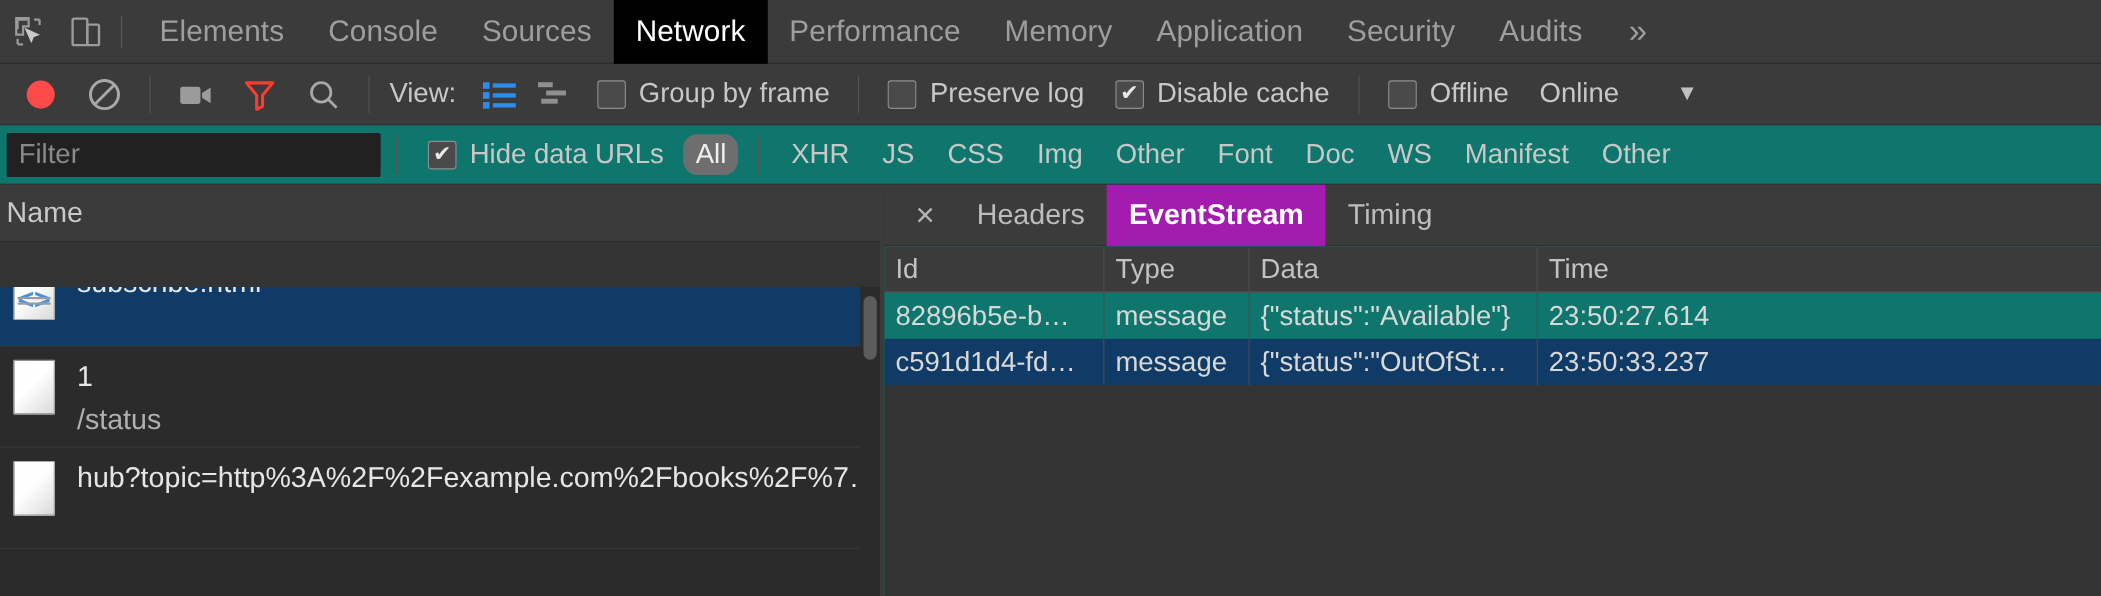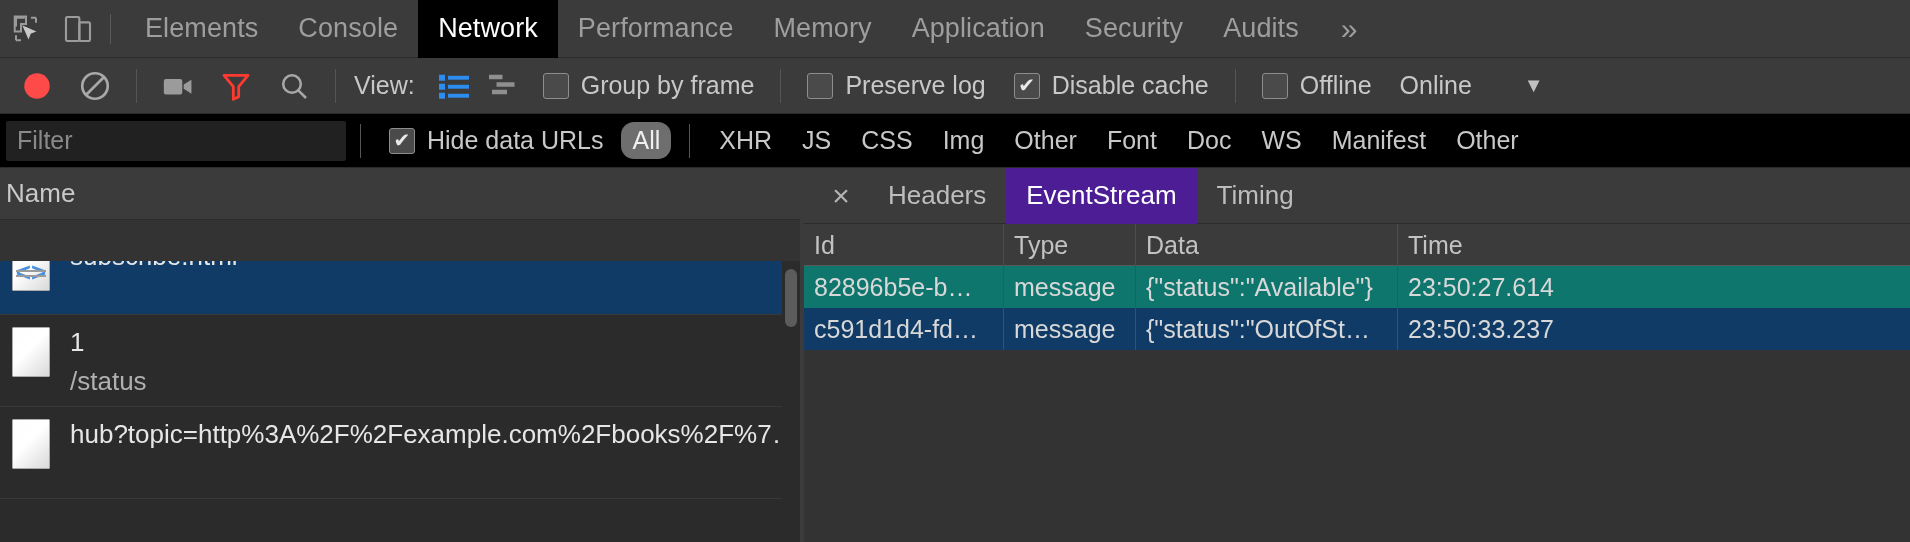--- a/index.html
+++ b/index.html
@@ -46,21 +46,21 @@
   .chk.on::after {
     content: "✔"; position: absolute; left: 50%; top: 50%;
     transform: translate(-50%,-54%); color: #e8e8e8; font-size: 20px; line-height: 1;
   }
   .chk-txt { color: #c8c8c8; font-size: 25px; margin-left: 12px; white-space: nowrap; }
   .online-txt { color: #c8c8c8; font-size: 25px; margin-left: 14px; }
   .caret { color: #c0c0c0; font-size: 20px; margin-left: 52px; }
 
   
   .filterbar {
-    height: 54px; flex: 0 0 54px; background: #000000; display: flex; align-items: center;
+    height: 54px; flex: 0 0 54px; background: #0f766e; display: flex; align-items: center;
     border-bottom: 1px solid #2b2b2b;
   }
   .filter-input {
     width: 340px; height: 40px; margin-left: 6px; background: #212121;
     border: 1px solid #212121; border-radius: 2px; color: #8c8c8c;
     font-size: 25px; font-family: "Liberation Sans", sans-serif; padding: 0 10px;
     outline: none;
   }
   .filter-input::placeholder { color: #8a8a8a; }
   .fb-sep { width: 1px; height: 34px; background: #555; margin: 0 14px; }
@@ -112,21 +112,21 @@
   .v-split { width: 4px; flex: 0 0 4px; background: #3b3b3b; }
 
   
   .right-pane { flex: 1 1 auto; display: flex; flex-direction: column; background: #333333; min-width: 0; }
   .rp-tabs {
     height: 56px; flex: 0 0 56px; background: #3b3b3b; display: flex; align-items: center;
     border-bottom: 1px solid #2b2b2b; padding-left: 10px;
   }
   .close-x { width: 54px; height: 56px; display: flex; align-items: center; justify-content: center; color: #b4b4b4; font-size: 30px; }
   .rtab { height: 56px; padding: 0 20px; display: flex; align-items: center; color: #bdbdbd; font-size: 26px; white-space: nowrap; }
-  .rtab.active { background: #4c1d95; color: #fff; }
+  .rtab.active { background: #a21caf; color: #fff; font-weight: bold; }
 
   .dtable { flex: 1 1 auto; display: flex; flex-direction: column; background: #0f766e; overflow: hidden; }
   .drow { display: flex; height: 42px; align-items: center; }
   .drow.head { background: #3b3b3b; border-bottom: 1px solid #5a5a5a; }
   .drow.selected { background: #0f3b66; }
   .dcell {
     padding: 0 10px; color: #d8d8d8; font-size: 25px; white-space: nowrap;
     overflow: hidden; text-overflow: ellipsis; border-right: 1px solid #4d4d4d;
     height: 42px; line-height: 42px; flex: 0 0 auto;
   }
@@ -153,20 +153,21 @@
     <div class="tool-btn">
       <svg width="32" height="32" viewBox="0 0 24 24">
         <rect x="3" y="3" width="10" height="18" rx="1" fill="none" stroke="#9b9b9b" stroke-width="1.6"></rect>
         <rect x="13" y="7" width="8" height="14" rx="1" fill="none" stroke="#9b9b9b" stroke-width="1.6"></rect>
       </svg>
     </div>
     <div class="tab-sep"></div>
 
     <div class="tab">Elements</div>
     <div class="tab">Console</div>
+    <div class="tab">Sources</div>
     <div class="tab active">Network</div>
     <div class="tab">Performance</div>
     <div class="tab">Memory</div>
     <div class="tab">Application</div>
     <div class="tab">Security</div>
     <div class="tab">Audits</div>
     <div class="tab more">»</div>
   </div>
 
   <div class="toolbar">

